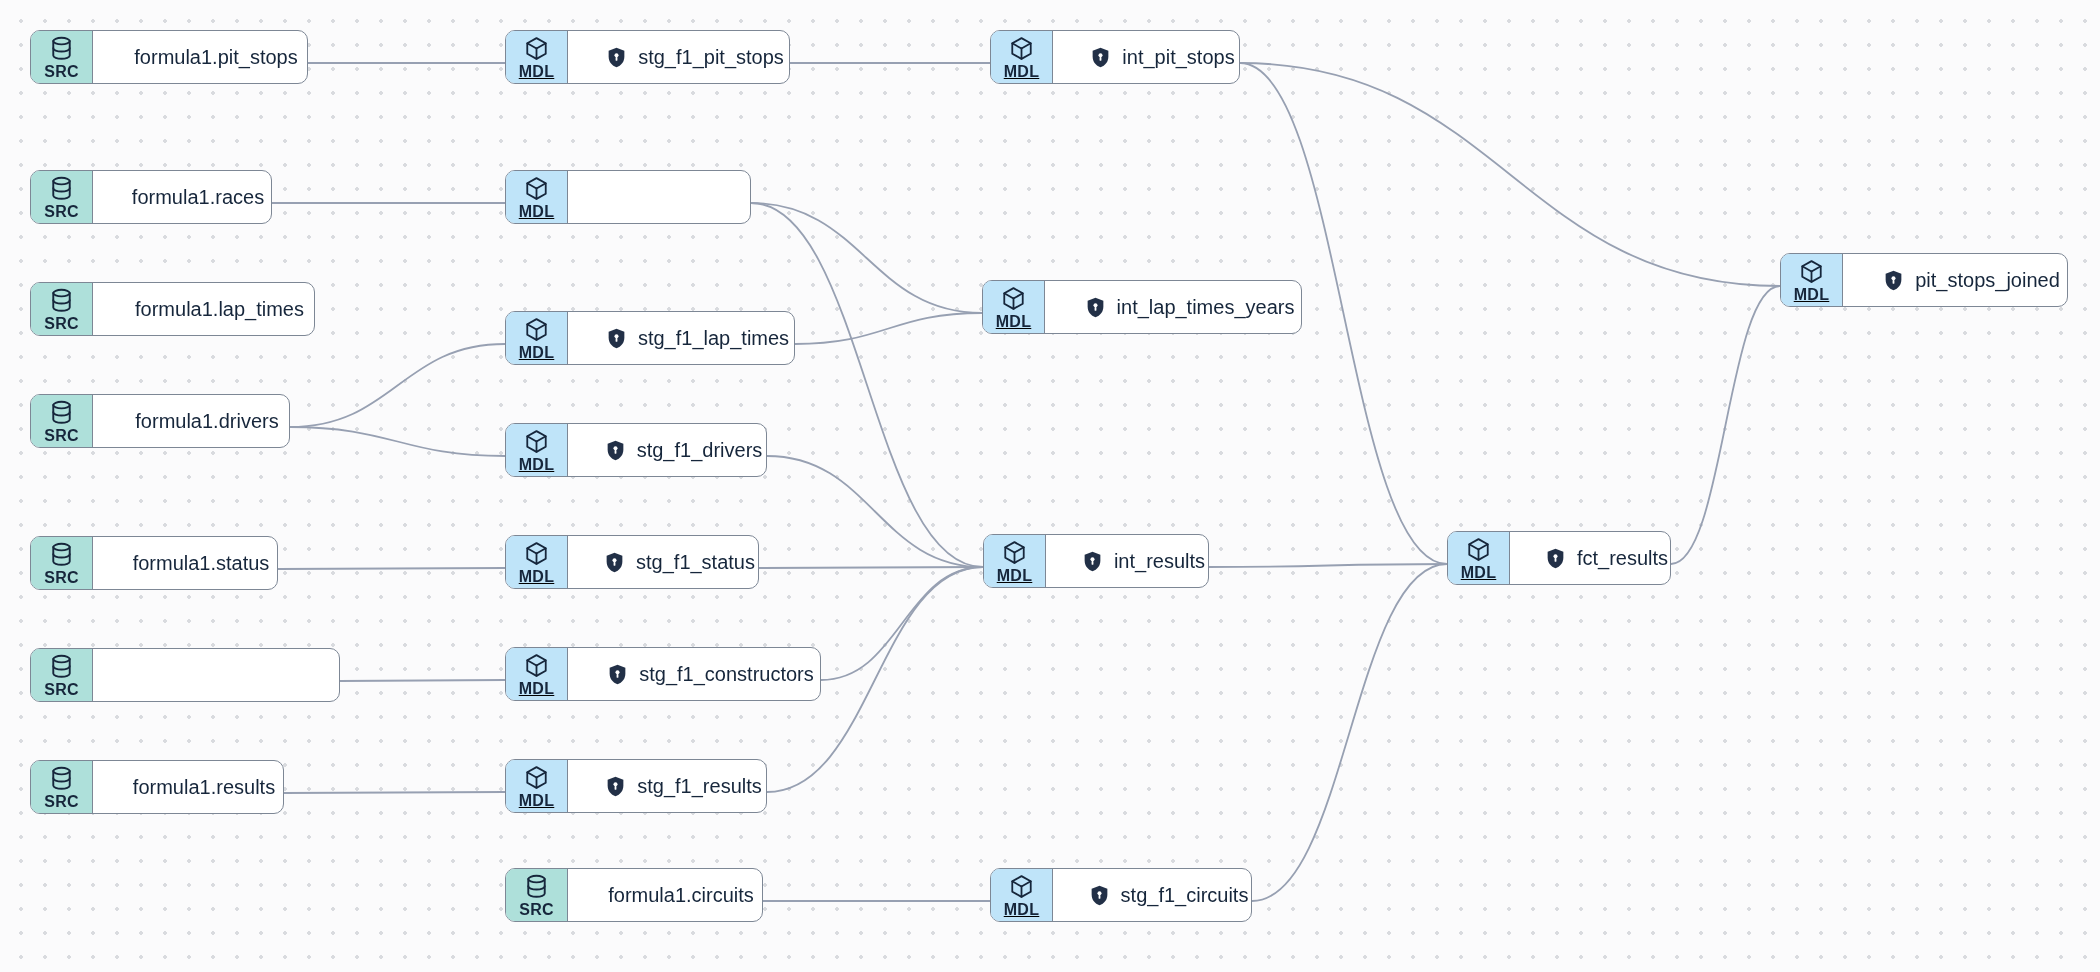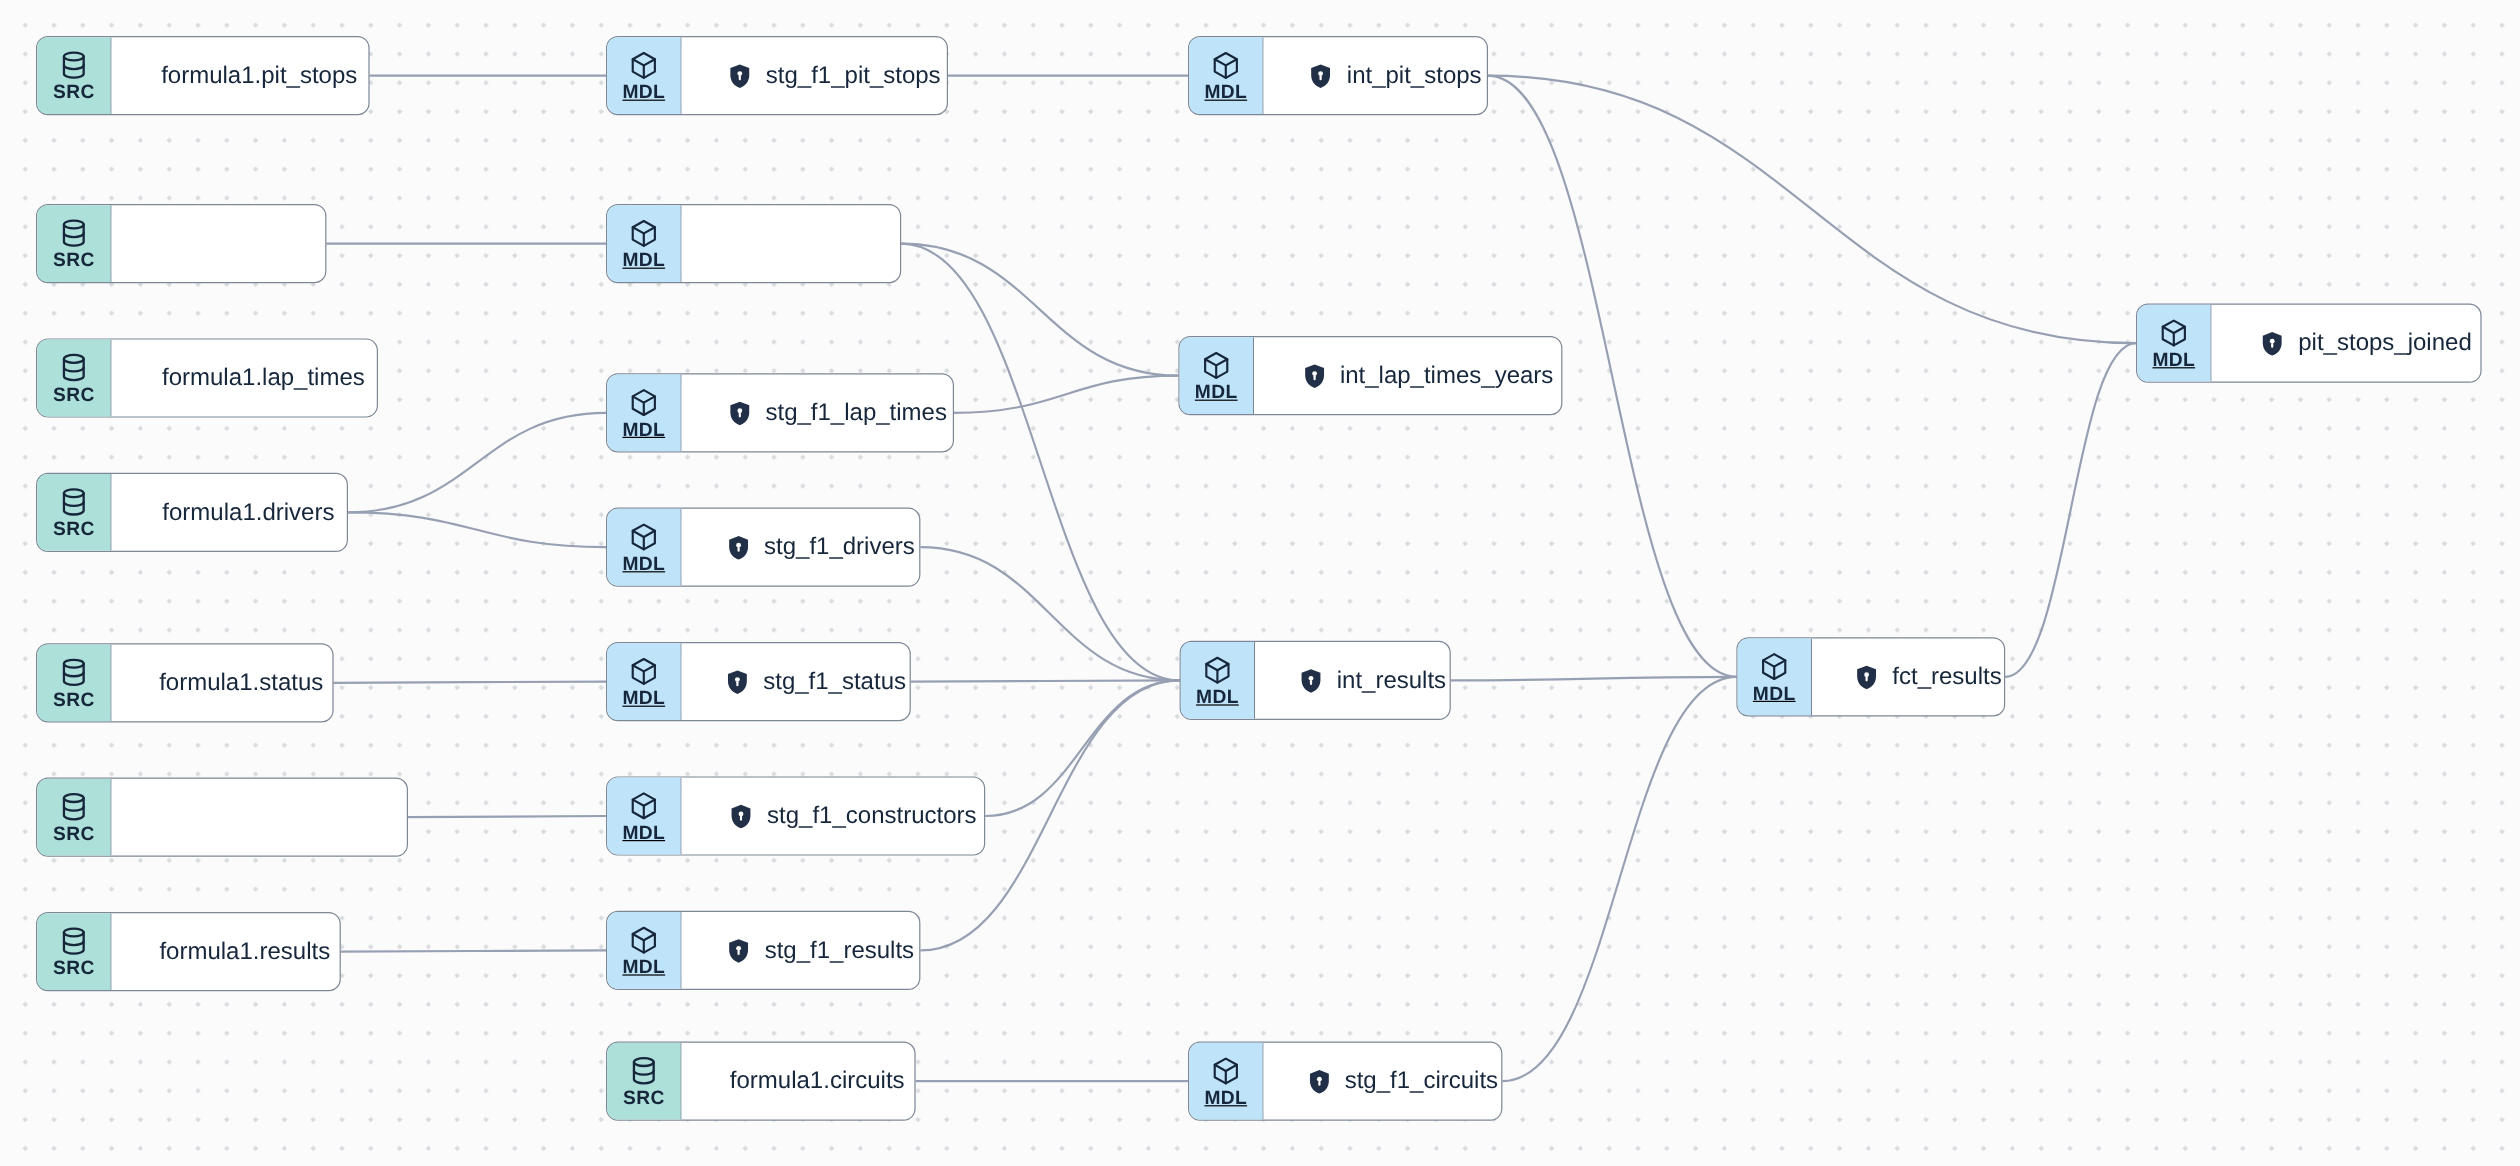--- a/index.html
+++ b/index.html
@@ -8,21 +8,21 @@
     font-family:"Liberation Sans","DejaVu Sans",sans-serif;
   }
   #canvas{
     position:relative;width:2100px;height:972px;
     background-color:var(--canvas-bg,#fbfbfc);
     background-image:radial-gradient(circle,var(--dot,#d9dbdf) 1.7px,transparent 1.9px);
     background-size:24px 24px;background-position:9px 9px;
   }
   #edge-layer{position:absolute;left:0;top:0;}
   .node{
-    position:absolute;height:66px;display:flex;box-sizing:border-box;
+    position:absolute;height:54px;display:flex;box-sizing:border-box;
     border:1.5px solid var(--node-border,#7d8795);
     border-radius:10px;background:#ffffff;cursor:pointer;
   }
   .badge{
     width:62px;flex:0 0 62px;box-sizing:border-box;
     display:flex;flex-direction:column;align-items:center;justify-content:center;
     gap:2px;border-right:1.5px solid var(--node-border,#7d8795);
     border-radius:8.5px 0 0 8.5px;
   }
   .node.src .badge{background:var(--src-accent,#aee0da);}
@@ -86,20 +86,23 @@
       <div class="badge">
         <span class="icon">
           <svg viewBox="0 0 24 24" fill="none" stroke="currentColor" stroke-width="1.7" stroke-linecap="round">
             <ellipse cx="12" cy="5.4" rx="7.3" ry="2.9"></ellipse>
             <path d="M4.7 5.4v6.4c0 1.6 3.27 2.9 7.3 2.9s7.3-1.3 7.3-2.9V5.4"></path>
             <path d="M4.7 11.8v6.4c0 1.6 3.27 2.9 7.3 2.9s7.3-1.3 7.3-2.9v-6.4"></path>
           </svg>
         </span>
         <span class="type-label">SRC</span>
       </div>
+      <div class="body">
+        <span class="label">formula1.races</span>
+      </div>
     </div>
     <div class="node src" style="left: 30px; top: 282px; width: 285px;">
       <div class="badge">
         <span class="icon">
           <svg viewBox="0 0 24 24" fill="none" stroke="currentColor" stroke-width="1.7" stroke-linecap="round">
             <ellipse cx="12" cy="5.4" rx="7.3" ry="2.9"></ellipse>
             <path d="M4.7 5.4v6.4c0 1.6 3.27 2.9 7.3 2.9s7.3-1.3 7.3-2.9V5.4"></path>
             <path d="M4.7 11.8v6.4c0 1.6 3.27 2.9 7.3 2.9s7.3-1.3 7.3-2.9v-6.4"></path>
           </svg>
         </span>

